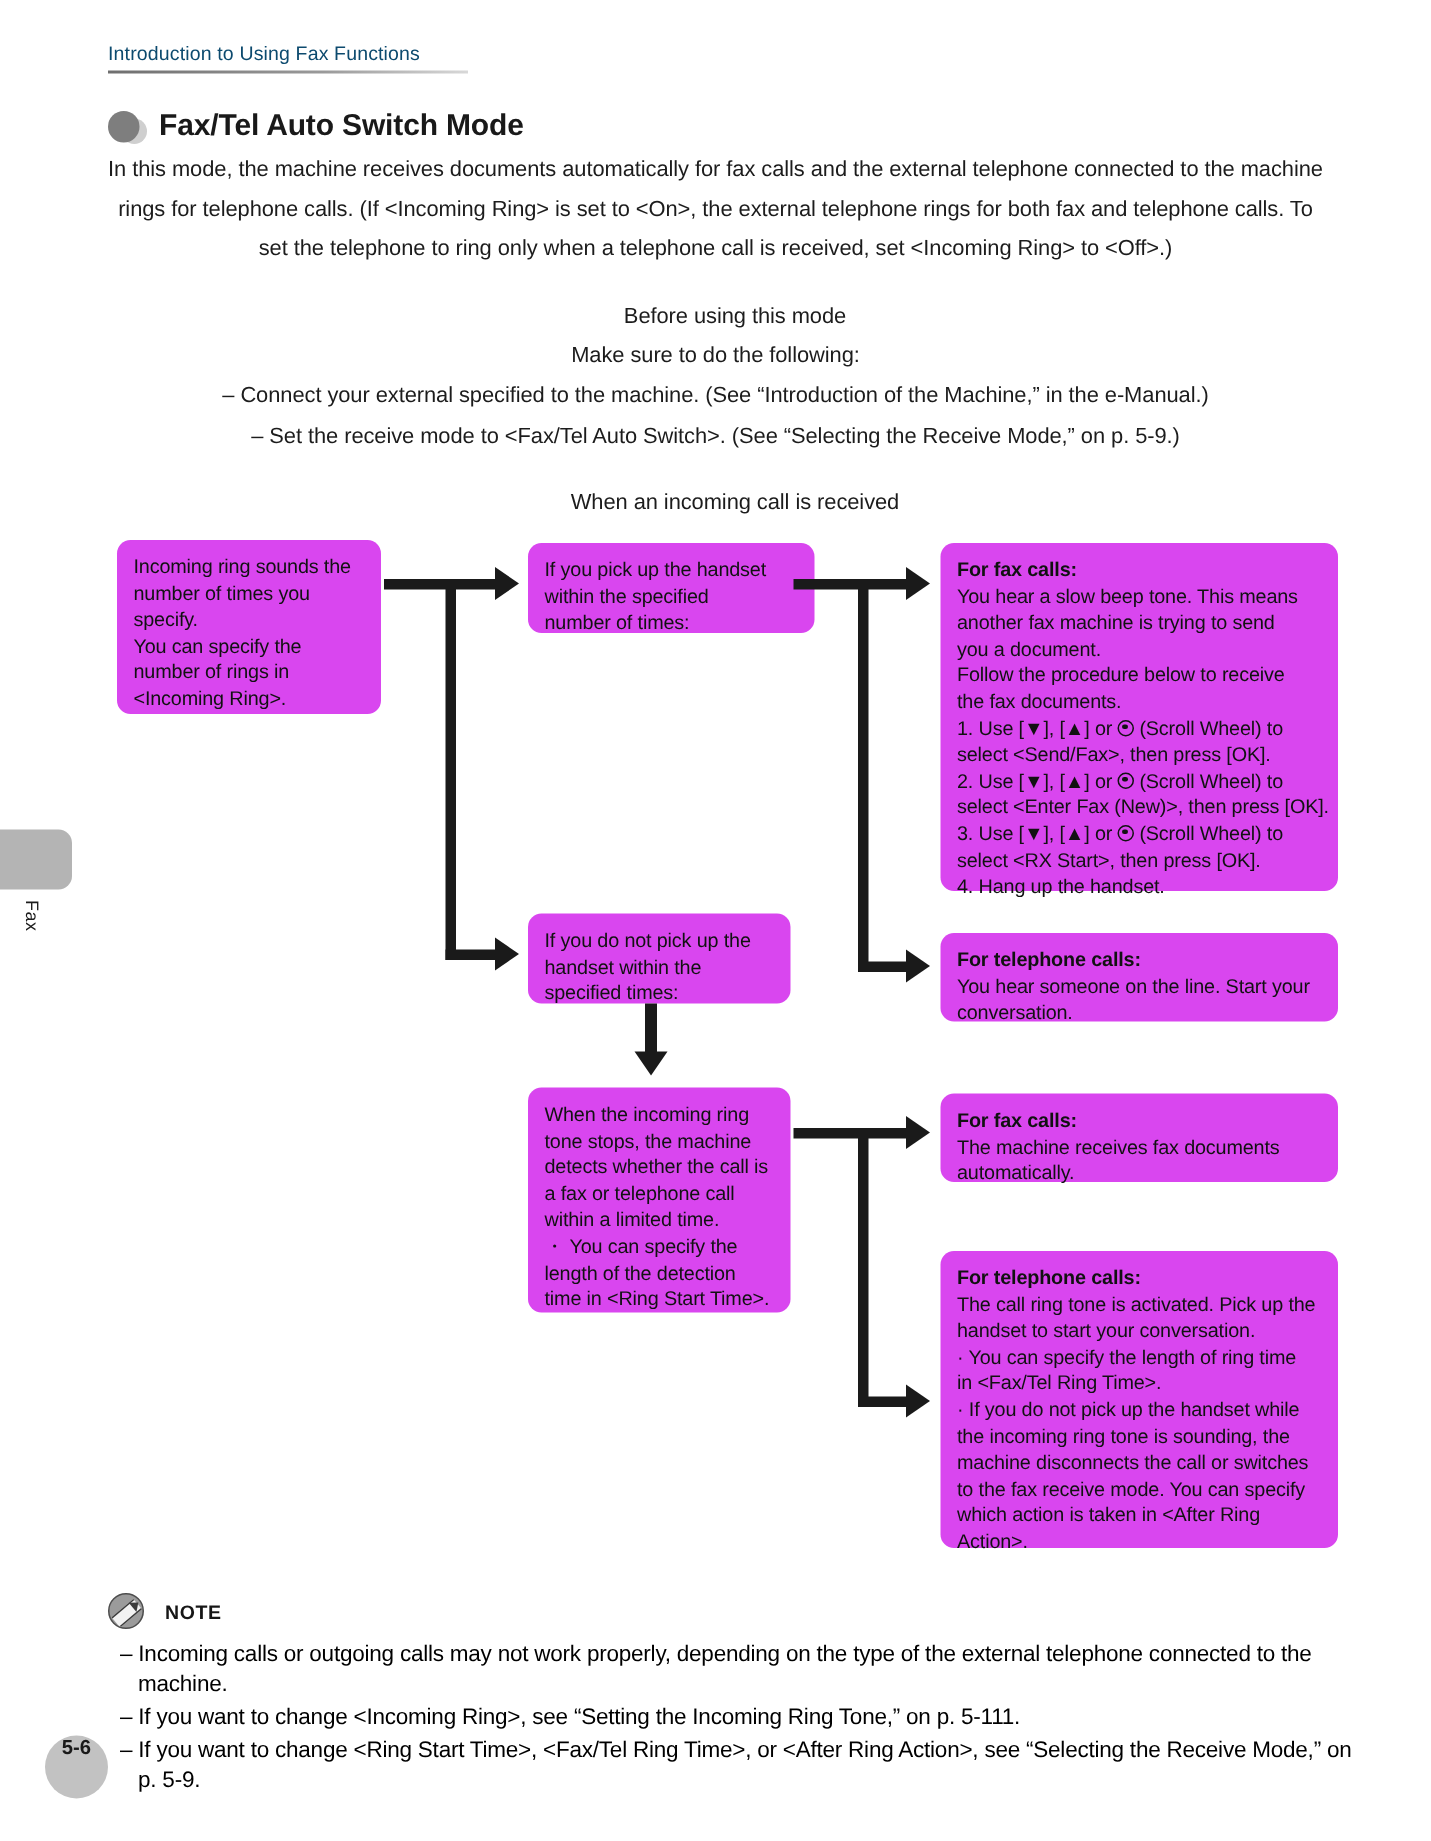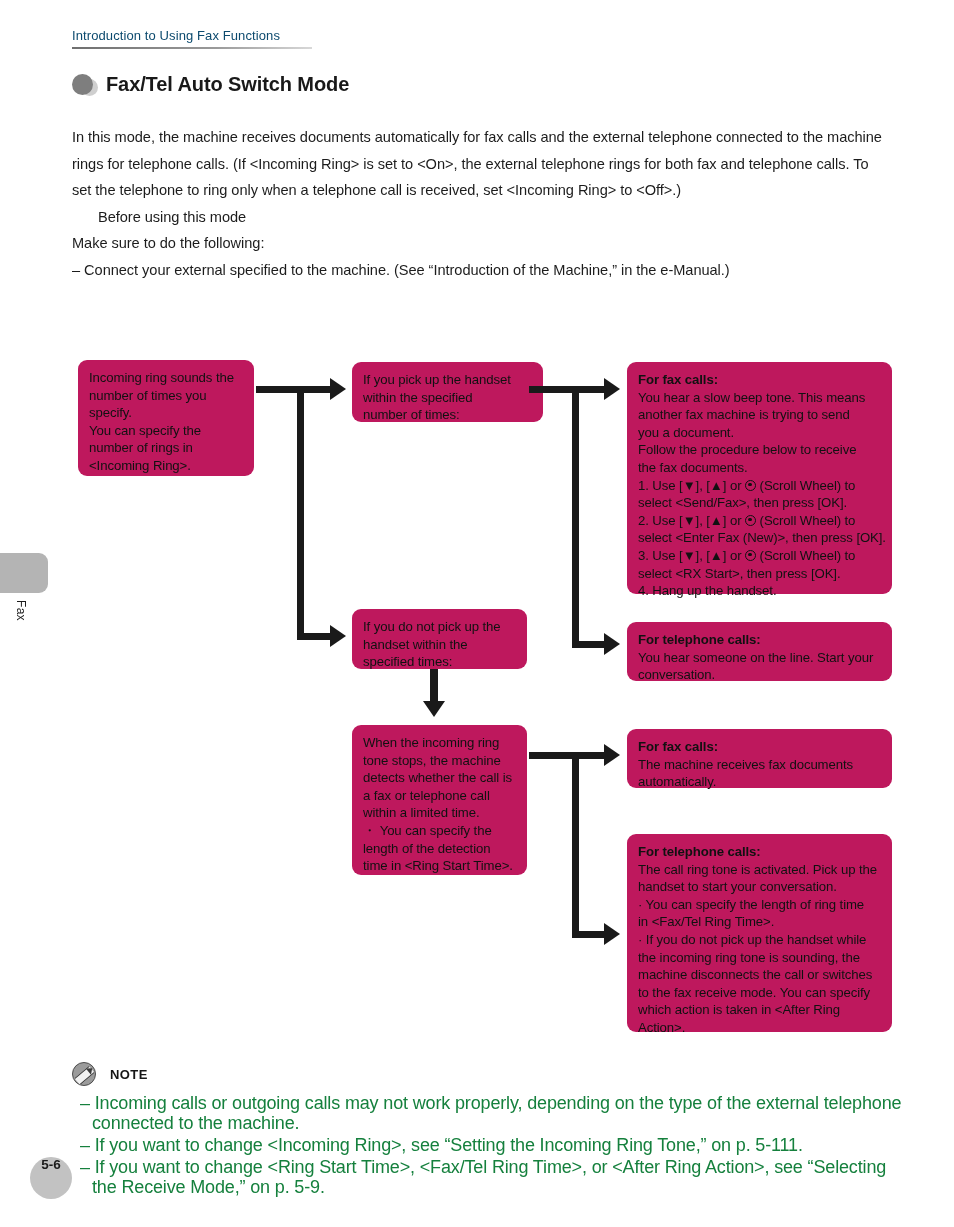--- a/index.html
+++ b/index.html
@@ -73,52 +73,54 @@
     font-weight: bold;
     color: #191919;
     letter-spacing: -.1px;
     white-space: nowrap;
   }
 
   
   .body-copy {
     position: absolute;
     left: 72px;
-    top: 124px;
+    top: 100px;
     width: 810px;
+    text-align: center;
   }
   .body-copy p {
     margin: 0;
     font-size: 14.6px;
     line-height: 26.6px;
     color: #1c1c1c;
     letter-spacing: -.05px;
   }
   .body-copy p.indent {
     padding-left: 26px;
+    margin-top: 18px;
   }
   .body-copy p.dash {
     padding-left: 14px;
     text-indent: -14px;
   }
 
   
   .flow {
     position: absolute;
     left: 0;
     top: 0;
     width: 954px;
     height: 1227px;
     pointer-events: none;
   }
   .flow > * { pointer-events: auto; }
 
   .fbox {
     position: absolute;
-    background: #be185d;
+    background: #d946ef;
     border-radius: 9px;
     box-sizing: border-box;
     padding: 9px 11px 10px 11px;
     font-size: 13.2px;
     line-height: 17.6px;
     color: #111111;
     letter-spacing: -.1px;
   }
   .fbox .bold-lead {
     font-weight: bold;
@@ -230,23 +232,23 @@
     border-left:5px solid #3b3b3b;
   }
   .note-title {
     font-size: 13px;
     font-weight: bold;
     letter-spacing: .4px;
     color: #161616;
   }
   .note-list p {
     margin: 2px 0 1px 0;
-    font-size: 18px;
+    font-size: 15px;
     line-height: 20px;
-    color: #15803d;
+    color: #000000;
     padding-left: 20px;
     text-indent: -12px;
     letter-spacing: -.15px;
   }
 
   
   .folio {
     position: absolute;
     left: 30px;
     top: 1157px;
@@ -278,20 +280,22 @@
       <span class="b-front"></span>
   </span>
   <span class="sh-text">Fax/Tel Auto Switch Mode</span>
 </div>
 
 <div class="body-copy">
   <p>In this mode, the machine receives documents automatically for fax calls and the external telephone connected to the machine rings for telephone calls. (If &lt;Incoming Ring&gt; is set to &lt;On&gt;, the external telephone rings for both fax and telephone calls. To set the telephone to ring only when a telephone call is received, set &lt;Incoming Ring&gt; to &lt;Off&gt;.)</p>
   <p class="indent">Before using this mode</p>
   <p>Make sure to do the following:</p>
   <p class="dash">– Connect your external specified to the machine. (See “Introduction of the Machine,” in the e-Manual.)</p>
+  <p class="dash">– Set the receive mode to &lt;Fax/Tel Auto Switch&gt;. (See “Selecting the Receive Mode,” on p. 5-9.)</p>
+  <p class="indent">When an incoming call is received</p>
 </div>
 
 <div class="flow">
 
   <div class="fbox" style="left:78px; top:360px; width:176px; height:116px;">
     <span class="ln">Incoming ring sounds the</span>
     <span class="ln">number of times you</span>
     <span class="ln">specify.</span>
     <span class="ln">You can specify the</span>
     <span class="ln">number of rings in</span>

